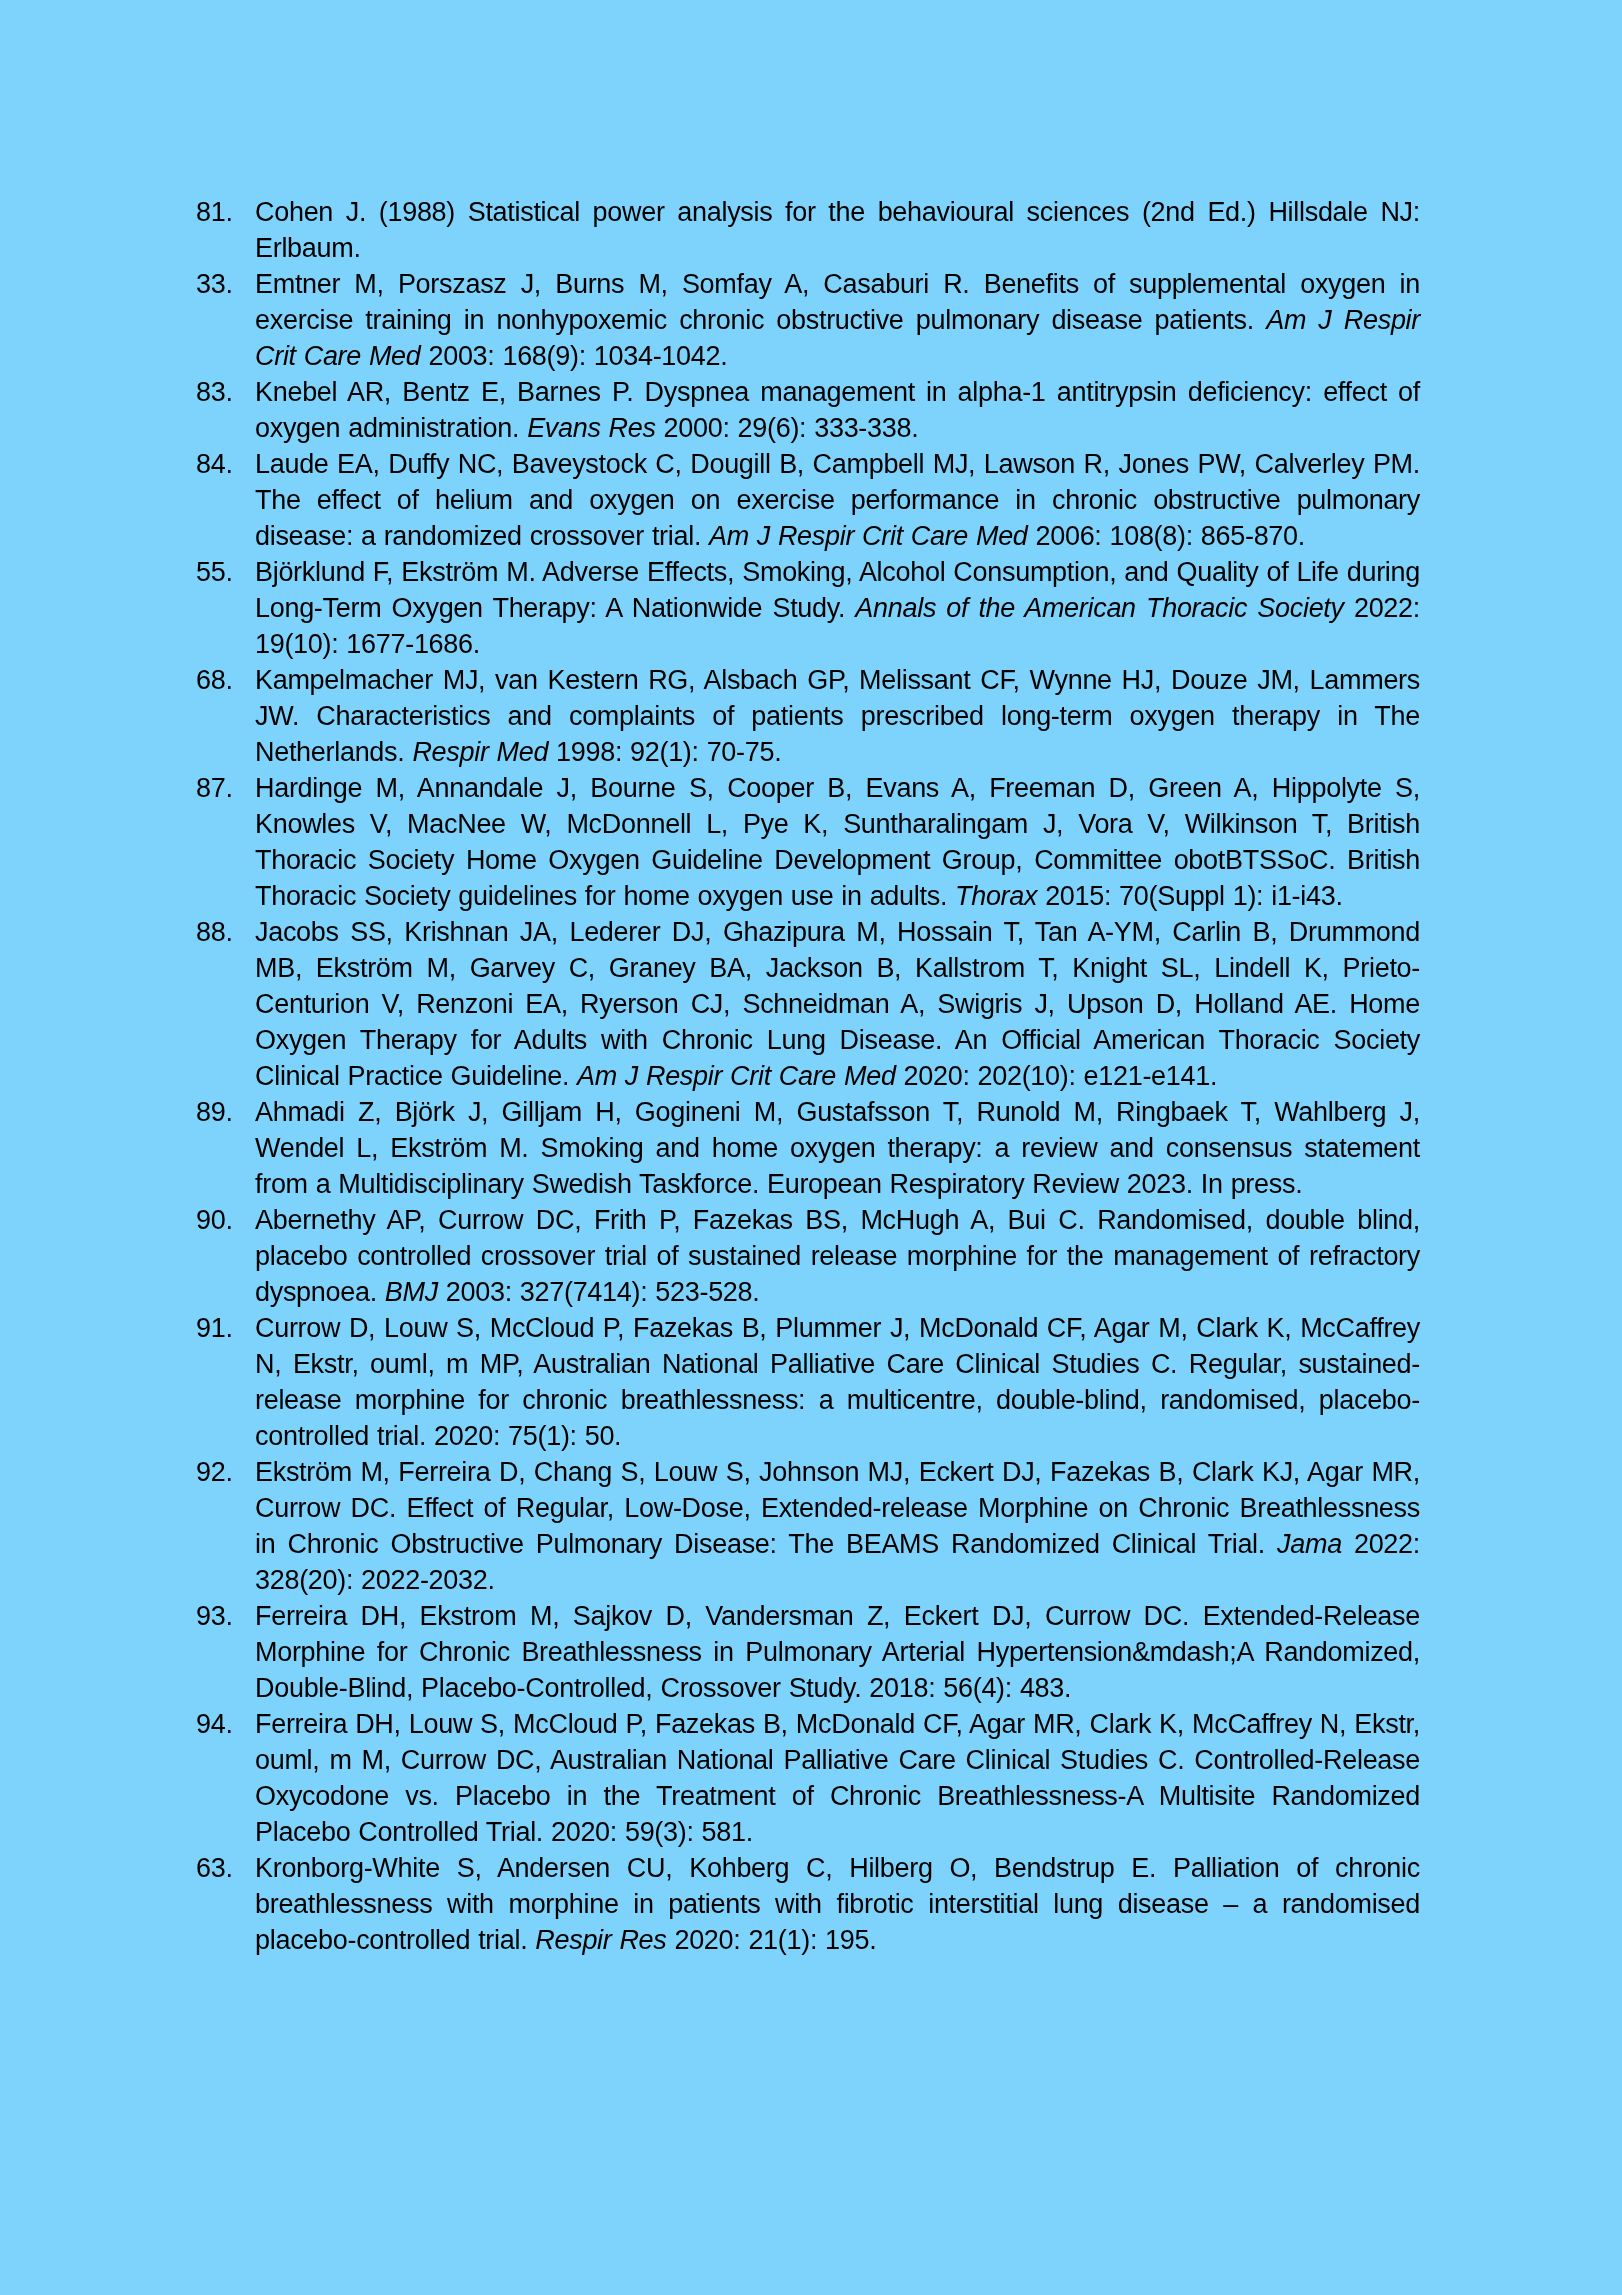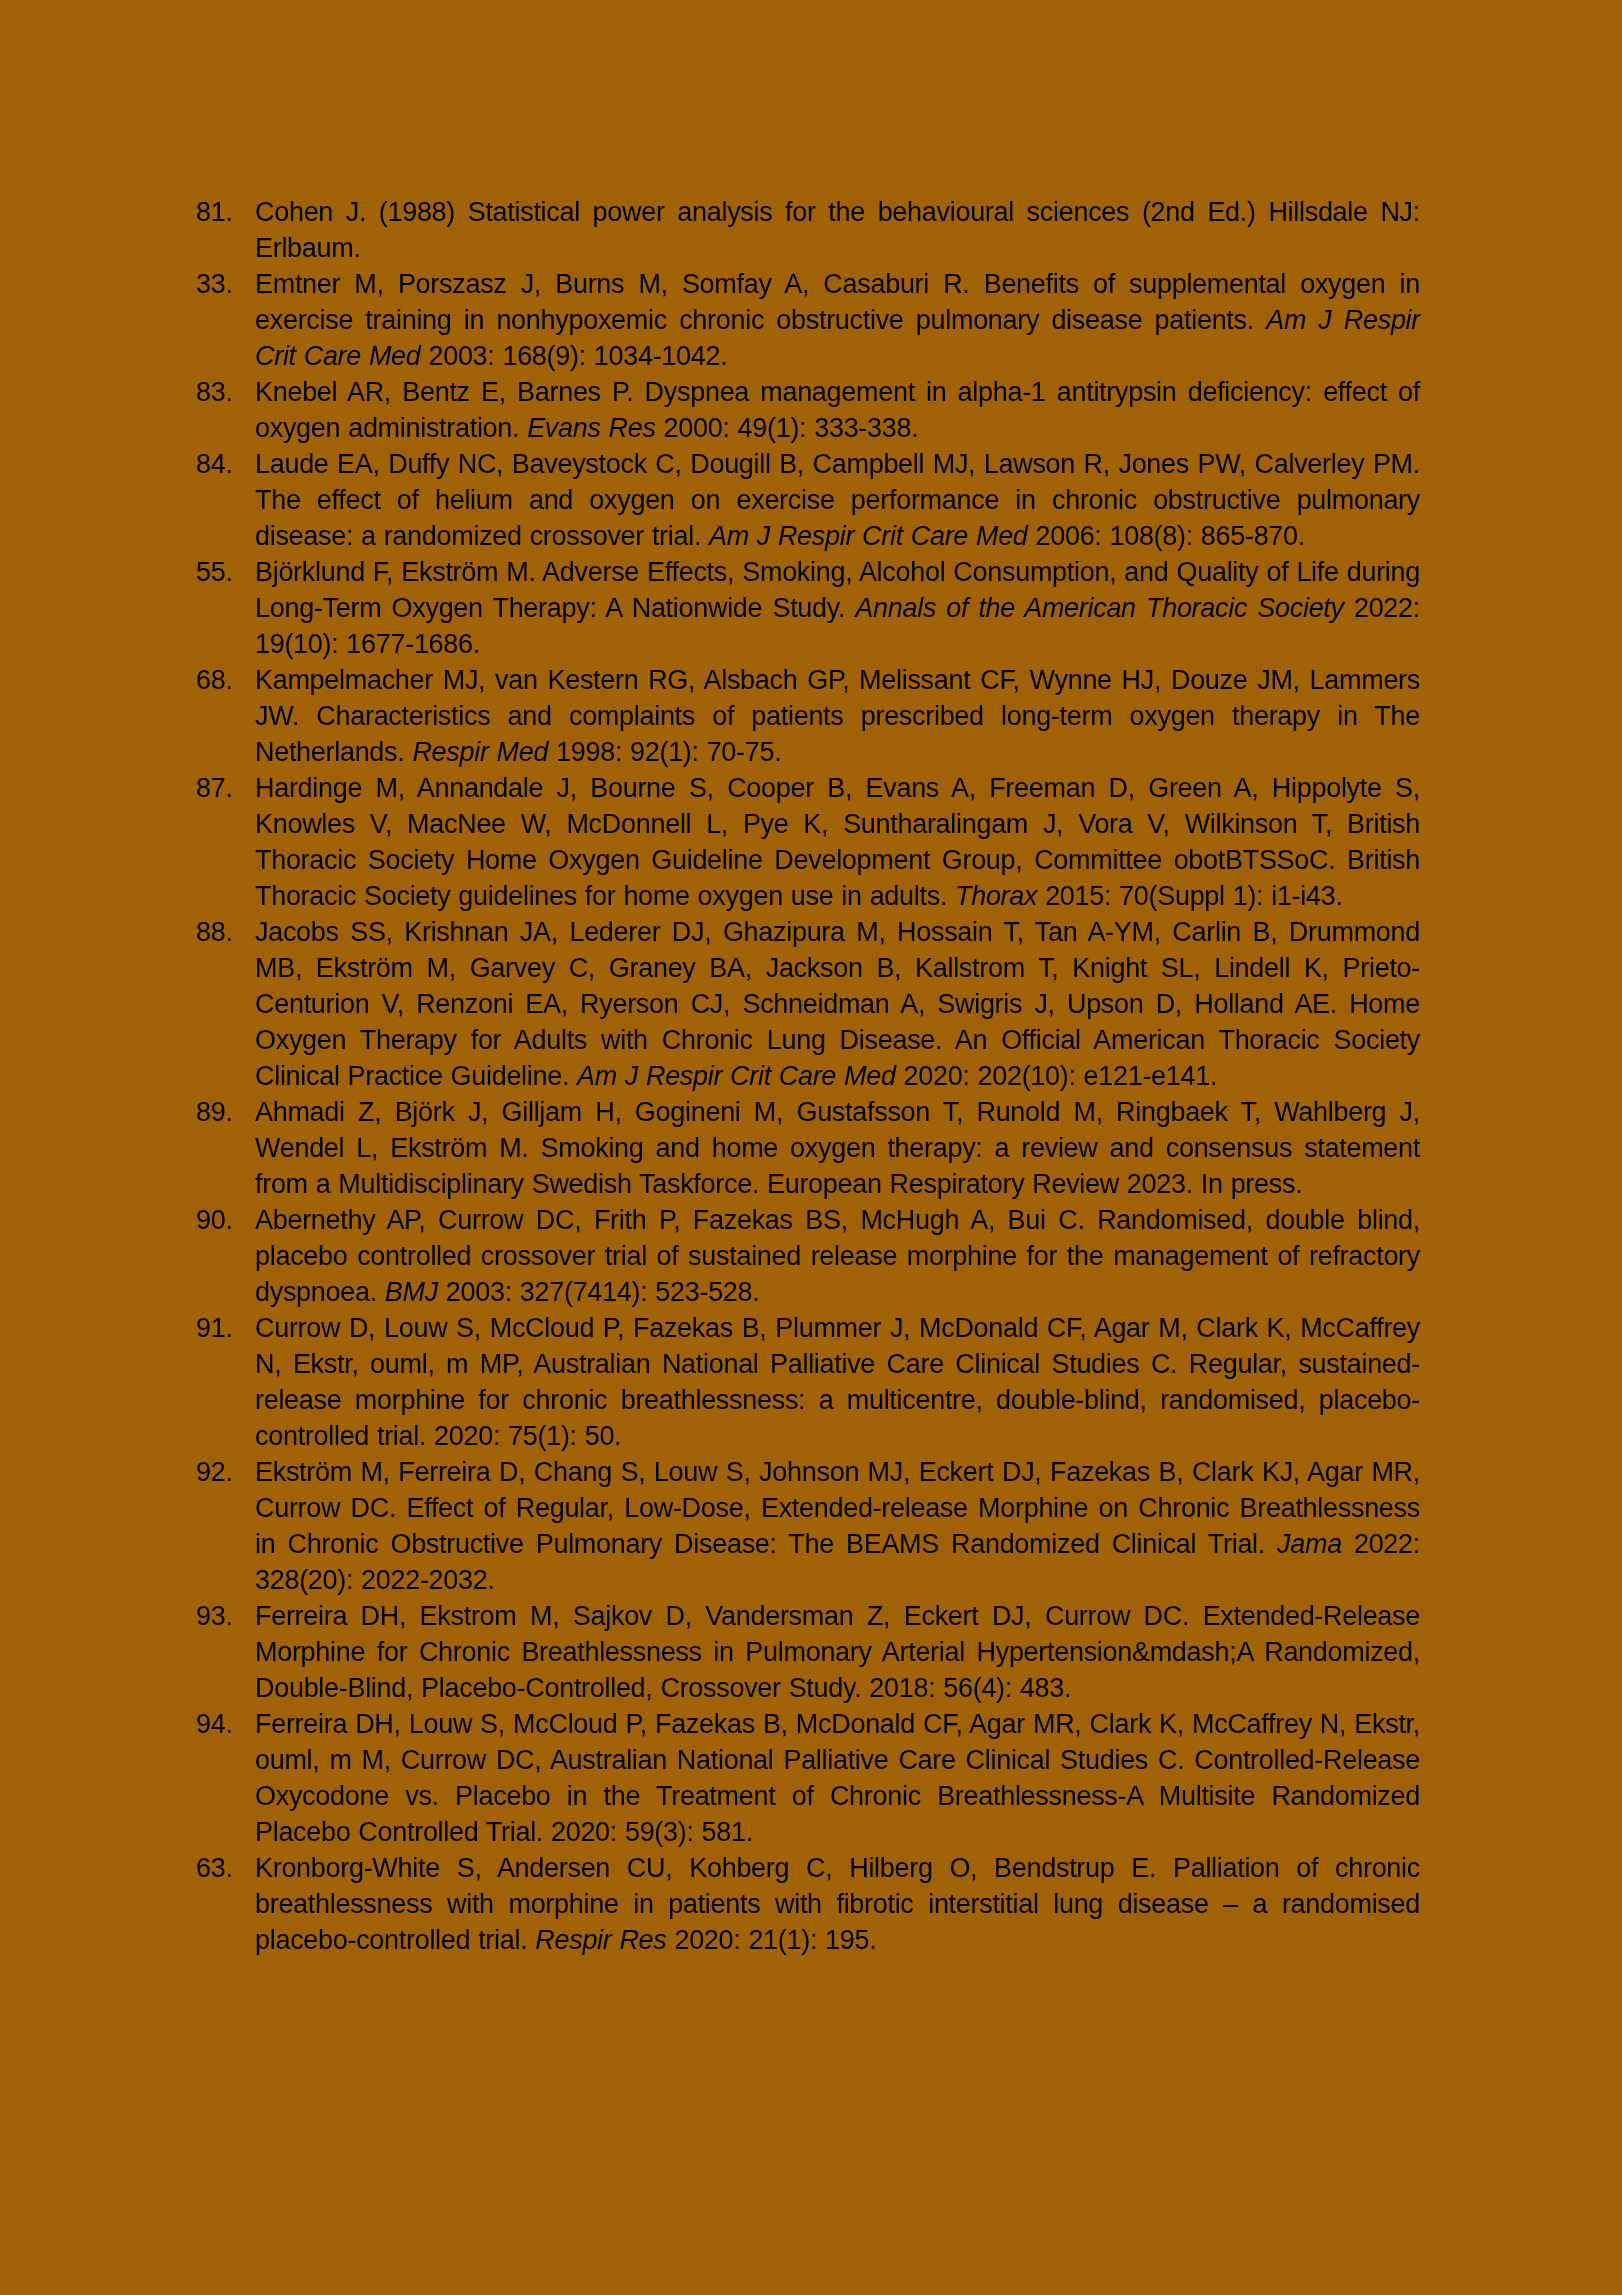--- a/index.html
+++ b/index.html
@@ -4,21 +4,21 @@
 <style>
   html, body {
     margin: 0;
     padding: 0;
     background: #ffffff;
   }
   .page {
     position: relative;
     width: 1623px;
     height: 2295px;
-    background: #a16207;
+    background: #7dd3fc;
     overflow: hidden;
     font-family: "Liberation Sans", "DejaVu Sans", sans-serif;
     color: #000000;
   }
   .refs {
     position: absolute;
     top: 194px;
     left: 196px;
     width: 1224px;
   }
@@ -44,21 +44,21 @@
     font-style: italic;
   }
 </style>
 </head>
 <body>
 
 <div class="page">
   <div class="refs">
       <div class="ref"><span class="ref-num">81.</span><span><span>Cohen J. (1988) Statistical power analysis for the behavioural sciences (2nd Ed.) Hillsdale NJ: Erlbaum.</span></span></div>
       <div class="ref"><span class="ref-num">33.</span><span><span>Emtner M, Porszasz J, Burns M, Somfay A, Casaburi R. Benefits of supplemental oxygen in exercise training in nonhypoxemic chronic obstructive pulmonary disease patients. </span><i>Am J Respir Crit Care Med</i><span> 2003: 168(9): 1034-1042.</span></span></div>
-      <div class="ref"><span class="ref-num">83.</span><span><span>Knebel AR, Bentz E, Barnes P. Dyspnea management in alpha-1 antitrypsin deficiency: effect of oxygen administration. </span><i>Evans Res</i><span> 2000: 49(1): 333-338.</span></span></div>
+      <div class="ref"><span class="ref-num">83.</span><span><span>Knebel AR, Bentz E, Barnes P. Dyspnea management in alpha-1 antitrypsin deficiency: effect of oxygen administration. </span><i>Evans Res</i><span> 2000: 29(6): 333-338.</span></span></div>
       <div class="ref"><span class="ref-num">84.</span><span><span>Laude EA, Duffy NC, Baveystock C, Dougill B, Campbell MJ, Lawson R, Jones PW, Calverley PM. The effect of helium and oxygen on exercise performance in chronic obstructive pulmonary disease: a randomized crossover trial. </span><i>Am J Respir Crit Care Med</i><span> 2006: 108(8): 865-870.</span></span></div>
       <div class="ref"><span class="ref-num">55.</span><span><span>Björklund F, Ekström M. Adverse Effects, Smoking, Alcohol Consumption, and Quality of Life during Long-Term Oxygen Therapy: A Nationwide Study. </span><i>Annals of the American Thoracic Society</i><span> 2022: 19(10): 1677-1686.</span></span></div>
       <div class="ref"><span class="ref-num">68.</span><span><span>Kampelmacher MJ, van Kestern RG, Alsbach GP, Melissant CF, Wynne HJ, Douze JM, Lammers JW. Characteristics and complaints of patients prescribed long-term oxygen therapy in The Netherlands. </span><i>Respir Med</i><span> 1998: 92(1): 70-75.</span></span></div>
       <div class="ref"><span class="ref-num">87.</span><span><span>Hardinge M, Annandale J, Bourne S, Cooper B, Evans A, Freeman D, Green A, Hippolyte S, Knowles V, MacNee W, McDonnell L, Pye K, Suntharalingam J, Vora V, Wilkinson T, British Thoracic Society Home Oxygen Guideline Development Group, Committee obotBTSSoC. British Thoracic Society guidelines for home oxygen use in adults. </span><i>Thorax</i><span> 2015: 70(Suppl 1): i1-i43.</span></span></div>
       <div class="ref"><span class="ref-num">88.</span><span><span>Jacobs SS, Krishnan JA, Lederer DJ, Ghazipura M, Hossain T, Tan A-YM, Carlin B, Drummond MB, Ekström M, Garvey C, Graney BA, Jackson B, Kallstrom T, Knight SL, Lindell K, Prieto-Centurion V, Renzoni EA, Ryerson CJ, Schneidman A, Swigris J, Upson D, Holland AE. Home Oxygen Therapy for Adults with Chronic Lung Disease. An Official American Thoracic Society Clinical Practice Guideline. </span><i>Am J Respir Crit Care Med</i><span> 2020: 202(10): e121-e141.</span></span></div>
       <div class="ref"><span class="ref-num">89.</span><span><span>Ahmadi Z, Björk J, Gilljam H, Gogineni M, Gustafsson T, Runold M, Ringbaek T, Wahlberg J, Wendel L, Ekström M. Smoking and home oxygen therapy: a review and consensus statement from a Multidisciplinary Swedish Taskforce. European Respiratory Review 2023. In press.</span></span></div>
       <div class="ref"><span class="ref-num">90.</span><span><span>Abernethy AP, Currow DC, Frith P, Fazekas BS, McHugh A, Bui C. Randomised, double blind, placebo controlled crossover trial of sustained release morphine for the management of refractory dyspnoea. </span><i>BMJ</i><span> 2003: 327(7414): 523-528.</span></span></div>
       <div class="ref"><span class="ref-num">91.</span><span><span>Currow D, Louw S, McCloud P, Fazekas B, Plummer J, McDonald CF, Agar M, Clark K, McCaffrey N, Ekstr, ouml, m MP, Australian National Palliative Care Clinical Studies C. Regular, sustained-release morphine for chronic breathlessness: a multicentre, double-blind, randomised, placebo-controlled trial. 2020: 75(1): 50.</span></span></div>
       <div class="ref"><span class="ref-num">92.</span><span><span>Ekström M, Ferreira D, Chang S, Louw S, Johnson MJ, Eckert DJ, Fazekas B, Clark KJ, Agar MR, Currow DC. Effect of Regular, Low-Dose, Extended-release Morphine on Chronic Breathlessness in Chronic Obstructive Pulmonary Disease: The BEAMS Randomized Clinical Trial. </span><i>Jama</i><span> 2022: 328(20): 2022-2032.</span></span></div>
       <div class="ref"><span class="ref-num">93.</span><span><span>Ferreira DH, Ekstrom M, Sajkov D, Vandersman Z, Eckert DJ, Currow DC. Extended-Release Morphine for Chronic Breathlessness in Pulmonary Arterial Hypertension&amp;mdash;A Randomized, Double-Blind, Placebo-Controlled, Crossover Study. 2018: 56(4): 483.</span></span></div>

